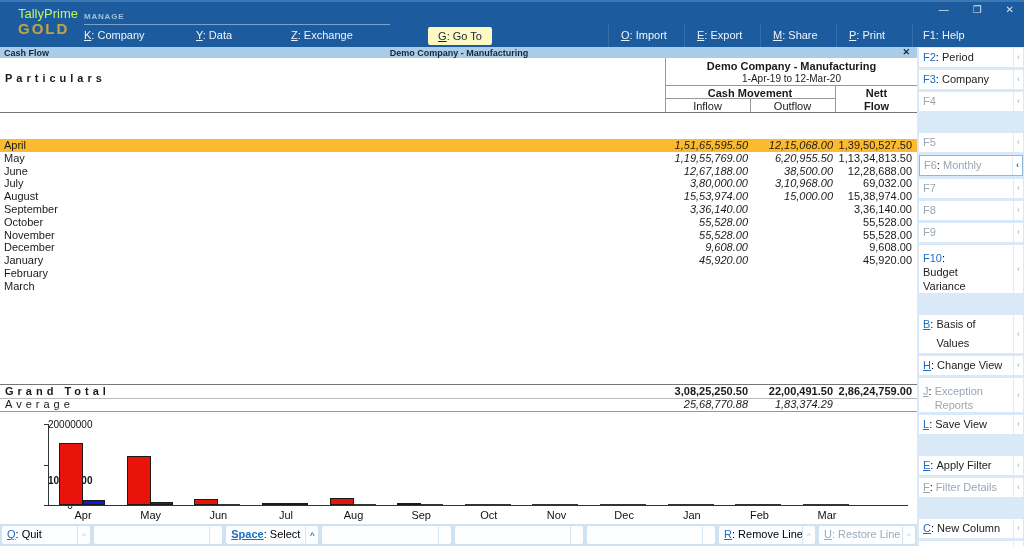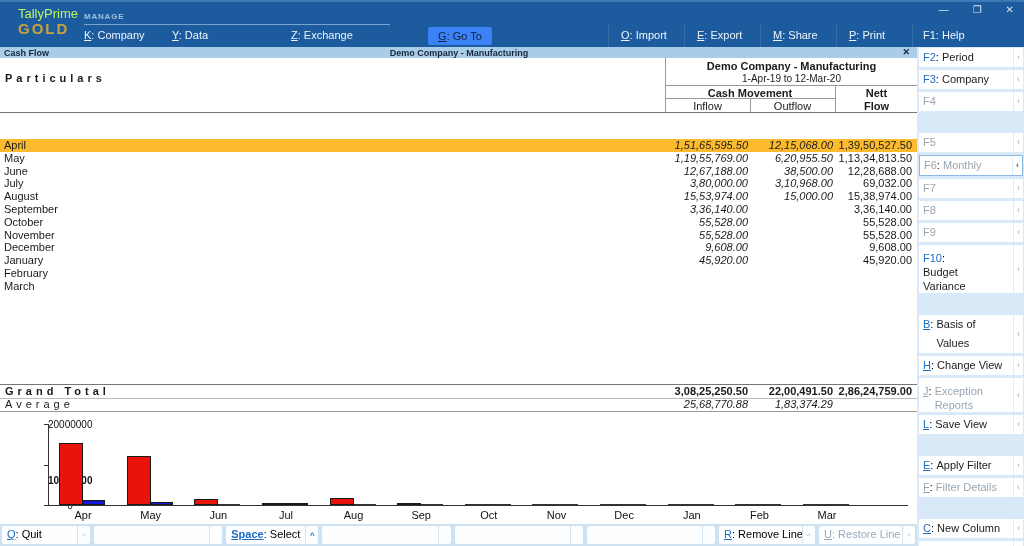--- a/index.html
+++ b/index.html
@@ -11,22 +11,22 @@
           border-top:2px solid #3b79b5;box-sizing:border-box;}
   .winctl{position:absolute;top:0px;right:10px;display:flex;gap:24px;color:#d7e4f0;font-size:10px;}
   .winctl span{cursor:default;line-height:16px;}
   .brand{position:absolute;left:18px;top:4px;}
   .brand1{color:#bef264;font-size:13px;}
   .brand2{color:#c9a23c;font-size:15px;font-weight:bold;letter-spacing:2px;margin-top:-1px;}
   .manage{position:absolute;left:84px;top:10px;color:#9fc0de;font-size:8px;font-weight:bold;letter-spacing:.8px;}
   .manage-underline{position:absolute;left:84px;top:22px;width:306px;border-top:1px solid #7ba3c9;}
   .mi{position:absolute;top:27px;color:#eef4fa;font-size:11px;white-space:nowrap;cursor:default;}
   .mi .u{text-decoration:underline;}
-  .mi-l0{left:84px;}.mi-l1{left:172px;text-align:center;}.mi-l2{left:291px;}
-  .goto{position:absolute;left:428px;top:25px;width:64px;height:18px;background:#3b82f6;color:#12233a;
+  .mi-l0{left:84px;}.mi-l1{left:196px;text-align:center;}.mi-l2{left:291px;}
+  .goto{position:absolute;left:428px;top:25px;width:64px;height:18px;background:#fef9c3;color:#12233a;
         font-size:11px;text-align:center;line-height:18px;border-radius:2px;cursor:default;}
   .goto .u{text-decoration:underline;}
   .mi-r0{left:621px;}.mi-r1{left:697px;}.mi-r2{left:773px;}.mi-r3{left:849px;}.mi-r4{left:923px;}
   .vsep{position:absolute;top:22px;height:24px;border-left:1px solid #356fa9;}
   
   .titlebar{position:absolute;left:0;top:47px;width:918px;height:23px;background:#a9cde9;
             font-size:9px;font-weight:bold;color:#15253a;}
   .tb-left{position:absolute;left:4px;top:1px;}
   .tb-center{position:absolute;left:0;top:1px;width:918px;text-align:center;}
   .tb-close{position:absolute;right:8px;top:0px;font-size:9px;cursor:default;}

